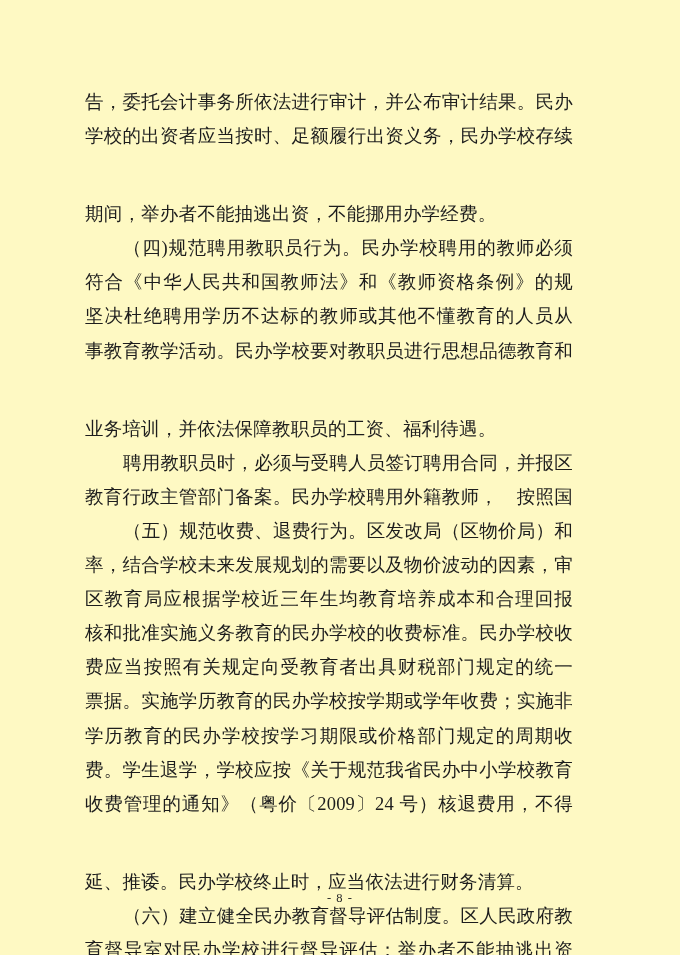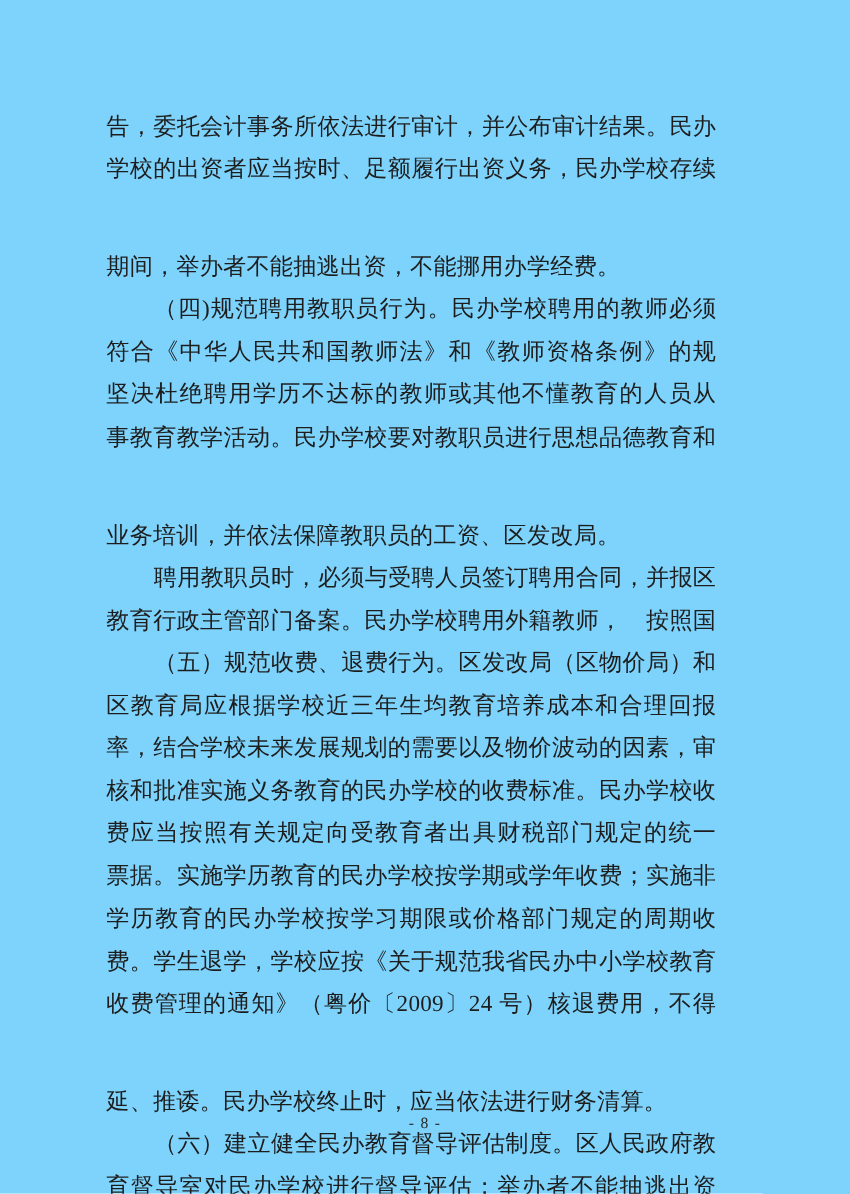--- a/index.html
+++ b/index.html
@@ -11,21 +11,21 @@
     width: 680px;
     height: 955px;
     font-family: "Liberation Serif", serif;
     color: #1d1d1d;
     overflow: hidden;
   }
   .page {
     position: relative;
     width: 680px;
     height: 955px;
-    background: #7dd3fc;
+    background: #fef9c3;
   }
   .text-block {
     position: absolute;
     left: 85px;
     top: 85px;
     width: 488px;
   }
   .line {
     height: 34.1px;
     line-height: 34.1px;
@@ -64,26 +64,26 @@
 
 <div class="page">
   <div class="text-block">
       <div class="line"><span>告，委托会计事务所依法进行审计，并公布审计结果。民办</span></div>
       <div class="line"><span>学校的出资者应当按时、足额履行出资义务，民办学校存续</span></div>
       <div class="line no-justify"><span>期间，举办者不能抽逃出资，不能挪用办学经费。</span></div>
       <div class="line indent"><span class="heading">（四)规范聘用教职员行为。</span><span>民办学校聘用的教师必须</span></div>
       <div class="line"><span>符合《中华人民共和国教师法》和《教师资格条例》的规定，</span></div>
       <div class="line"><span>坚决杜绝聘用学历不达标的教师或其他不懂教育的人员从</span></div>
       <div class="line"><span>事教育教学活动。民办学校要对教职员进行思想品德教育和</span></div>
-      <div class="line no-justify"><span>业务培训，并依法保障教职员的工资、区发改局。</span></div>
+      <div class="line no-justify"><span>业务培训，并依法保障教职员的工资、福利待遇。</span></div>
       <div class="line indent"><span>聘用教职员时，必须与受聘人员签订聘用合同，并报区</span></div>
       <div class="line"><span>教育行政主管部门备案。民办学校聘用外籍教师，　按照国</span></div>
       <div class="line indent"><span class="heading">（五）规范收费、退费行为。</span><span>区发改局（区物价局）和</span></div>
+      <div class="line"><span>率，结合学校未来发展规划的需要以及物价波动的因素，审</span></div>
       <div class="line"><span>区教育局应根据学校近三年生均教育培养成本和合理回报</span></div>
-      <div class="line"><span>率，结合学校未来发展规划的需要以及物价波动的因素，审</span></div>
       <div class="line"><span>核和批准实施义务教育的民办学校的收费标准。民办学校收</span></div>
       <div class="line"><span>费应当按照有关规定向受教育者出具财税部门规定的统一</span></div>
       <div class="line"><span>票据。实施学历教育的民办学校按学期或学年收费；实施非</span></div>
       <div class="line"><span>学历教育的民办学校按学习期限或价格部门规定的周期收</span></div>
       <div class="line"><span>费。学生退学，学校应按《关于规范我省民办中小学校教育</span></div>
       <div class="line"><span>收费管理的通知》（粤价〔2009〕24 号）核退费用，不得拖</span></div>
       <div class="line no-justify"><span>延、推诿。民办学校终止时，应当依法进行财务清算。</span></div>
       <div class="line indent"><span class="heading">（六）建立健全民办教育督导评估制度。</span><span>区人民政府教</span></div>
       <div class="line"><span>育督导室对民办学校进行督导评估；举办者不能抽逃出资</span></div>
     </div>

